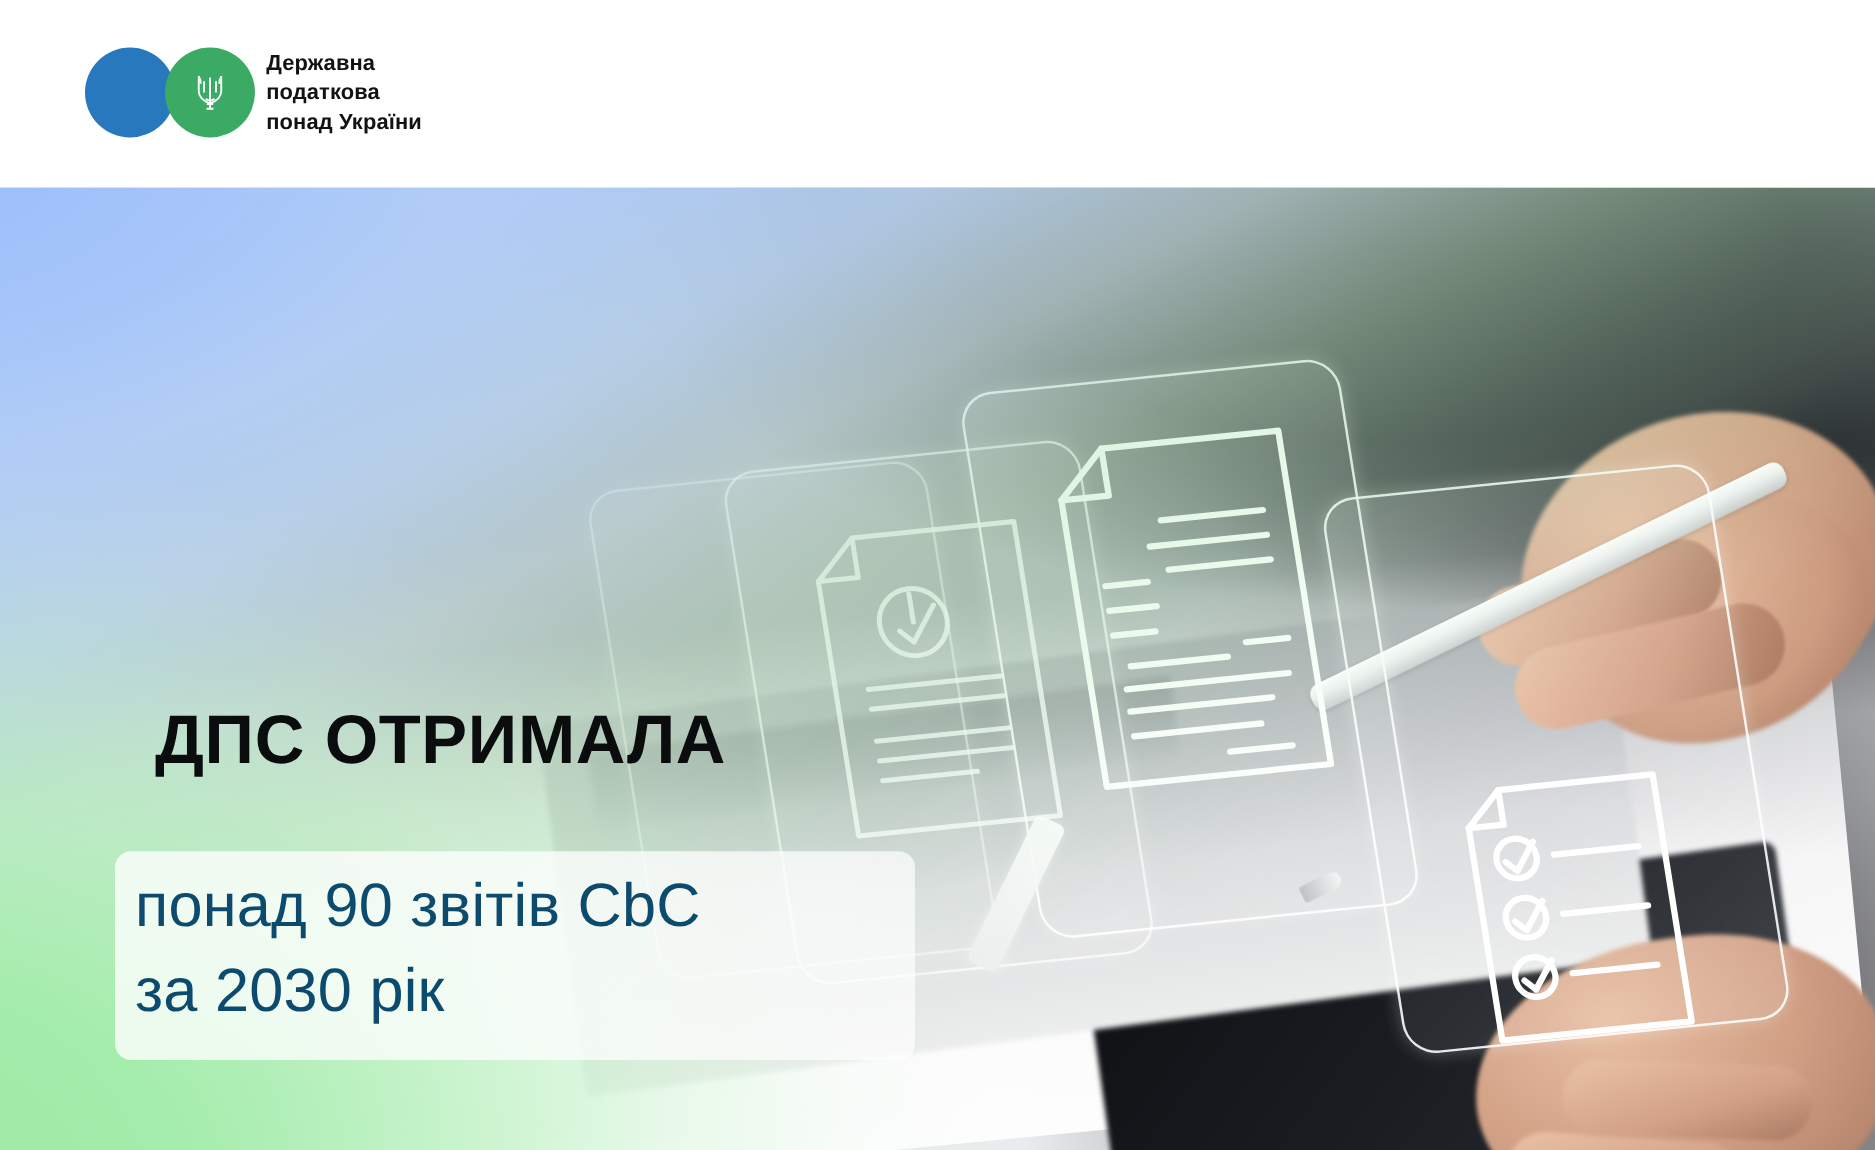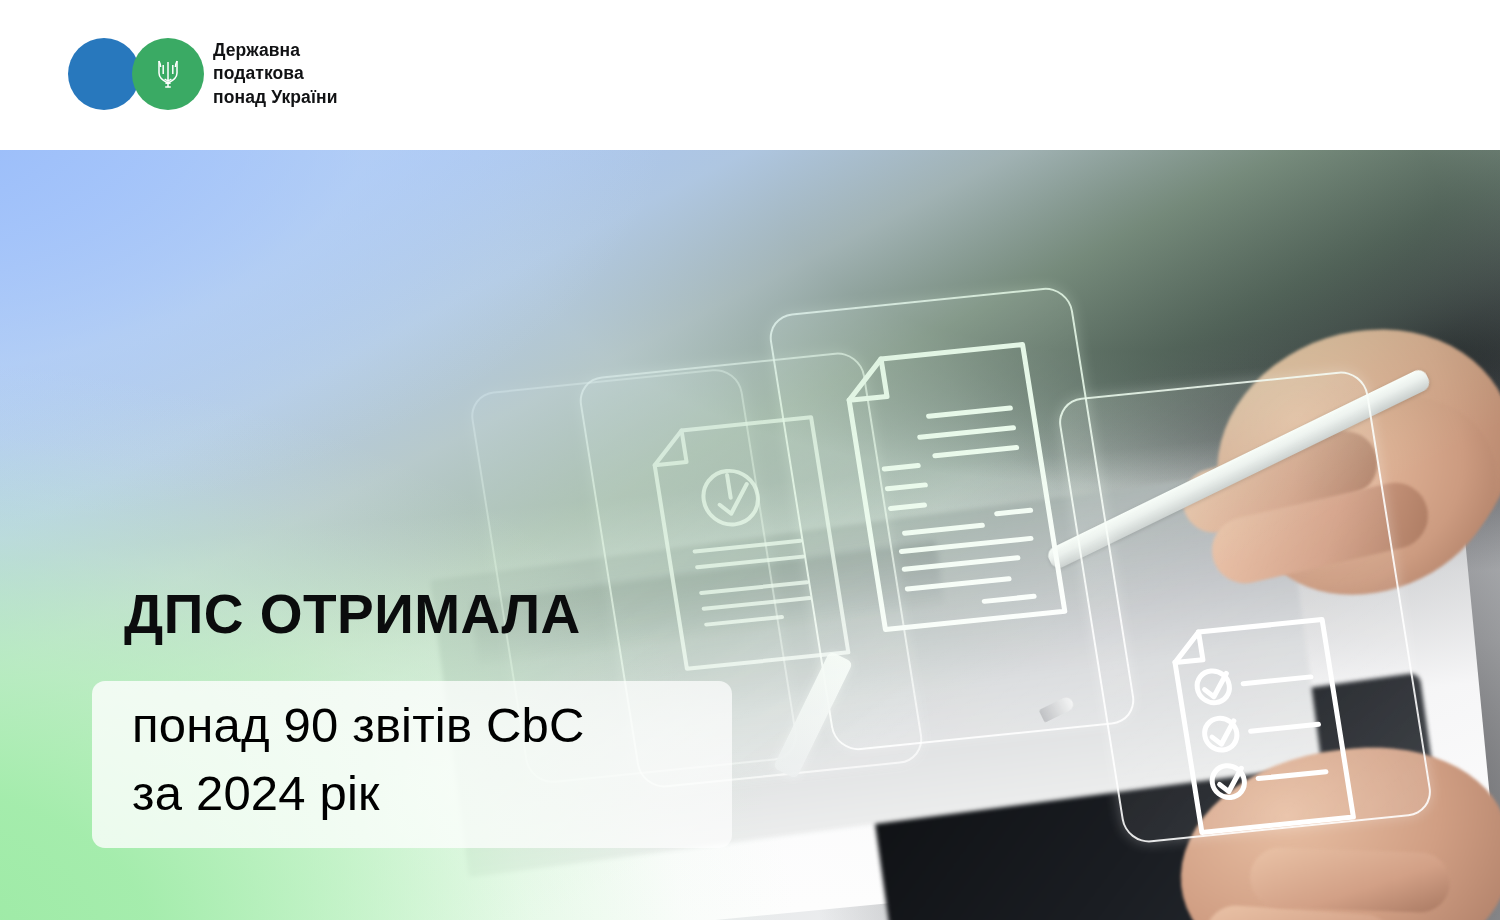--- a/index.html
+++ b/index.html
@@ -177,36 +177,36 @@
   }
   .wash2{
     position:absolute;inset:0;
     background:
       radial-gradient(ellipse 74% 96% at -6% 104%, rgba(156,234,164,1) 0%, rgba(162,236,170,.96) 22%, rgba(178,240,184,.72) 40%, rgba(196,244,200,.38) 56%, rgba(214,246,218,.1) 70%, rgba(220,248,224,0) 80%),
       radial-gradient(ellipse 66% 70% at -8% -6%, rgba(150,186,250,1) 0%, rgba(164,196,250,.9) 28%, rgba(188,214,246,.5) 50%, rgba(206,228,242,.14) 68%, rgba(220,236,240,0) 80%);
   }
 
   
   .headline{
-    position:absolute;left:124px;top:437px;
+    position:absolute;left:124px;top:414px;
     font-size:55px;font-weight:bold;line-height:1;
     letter-spacing:.5px;color:#0b0c0d;white-space:nowrap;
     z-index:40;
   }
   .text-panel{
     position:absolute;left:92px;top:531px;
     width:640px;height:167px;
     border-radius:13px;
     background:linear-gradient(135deg, rgba(255,255,255,.80) 0%, rgba(255,255,255,.76) 55%, rgba(255,255,255,.66) 100%);
     z-index:35;
   }
   .subhead{
-    position:absolute;left:132px;top:541px;
+    position:absolute;left:108px;top:541px;
     font-size:49px;font-weight:normal;line-height:68px;
-    color:#000000;white-space:nowrap;letter-spacing:.2px;
+    color:#0c4a6e;white-space:nowrap;letter-spacing:.2px;
     z-index:40;
   }
   .subhead span{display:block;}
 </style>
 </head>
 <body>
 
 <div class="page">
 
   <div class="header">
@@ -323,17 +323,17 @@
 
     <div class="wash"></div>
     <div class="wash2"></div>
 
     <div class="headline">ДПС ОТРИМАЛА</div>
 
     <div class="text-panel"></div>
 
     <div class="subhead">
       <span>понад 90 звітів CbC</span>
-      <span>за 2024 рік</span>
+      <span>за 2030 рік</span>
     </div>
 
   </div>
 </div>
 
 </body></html>

